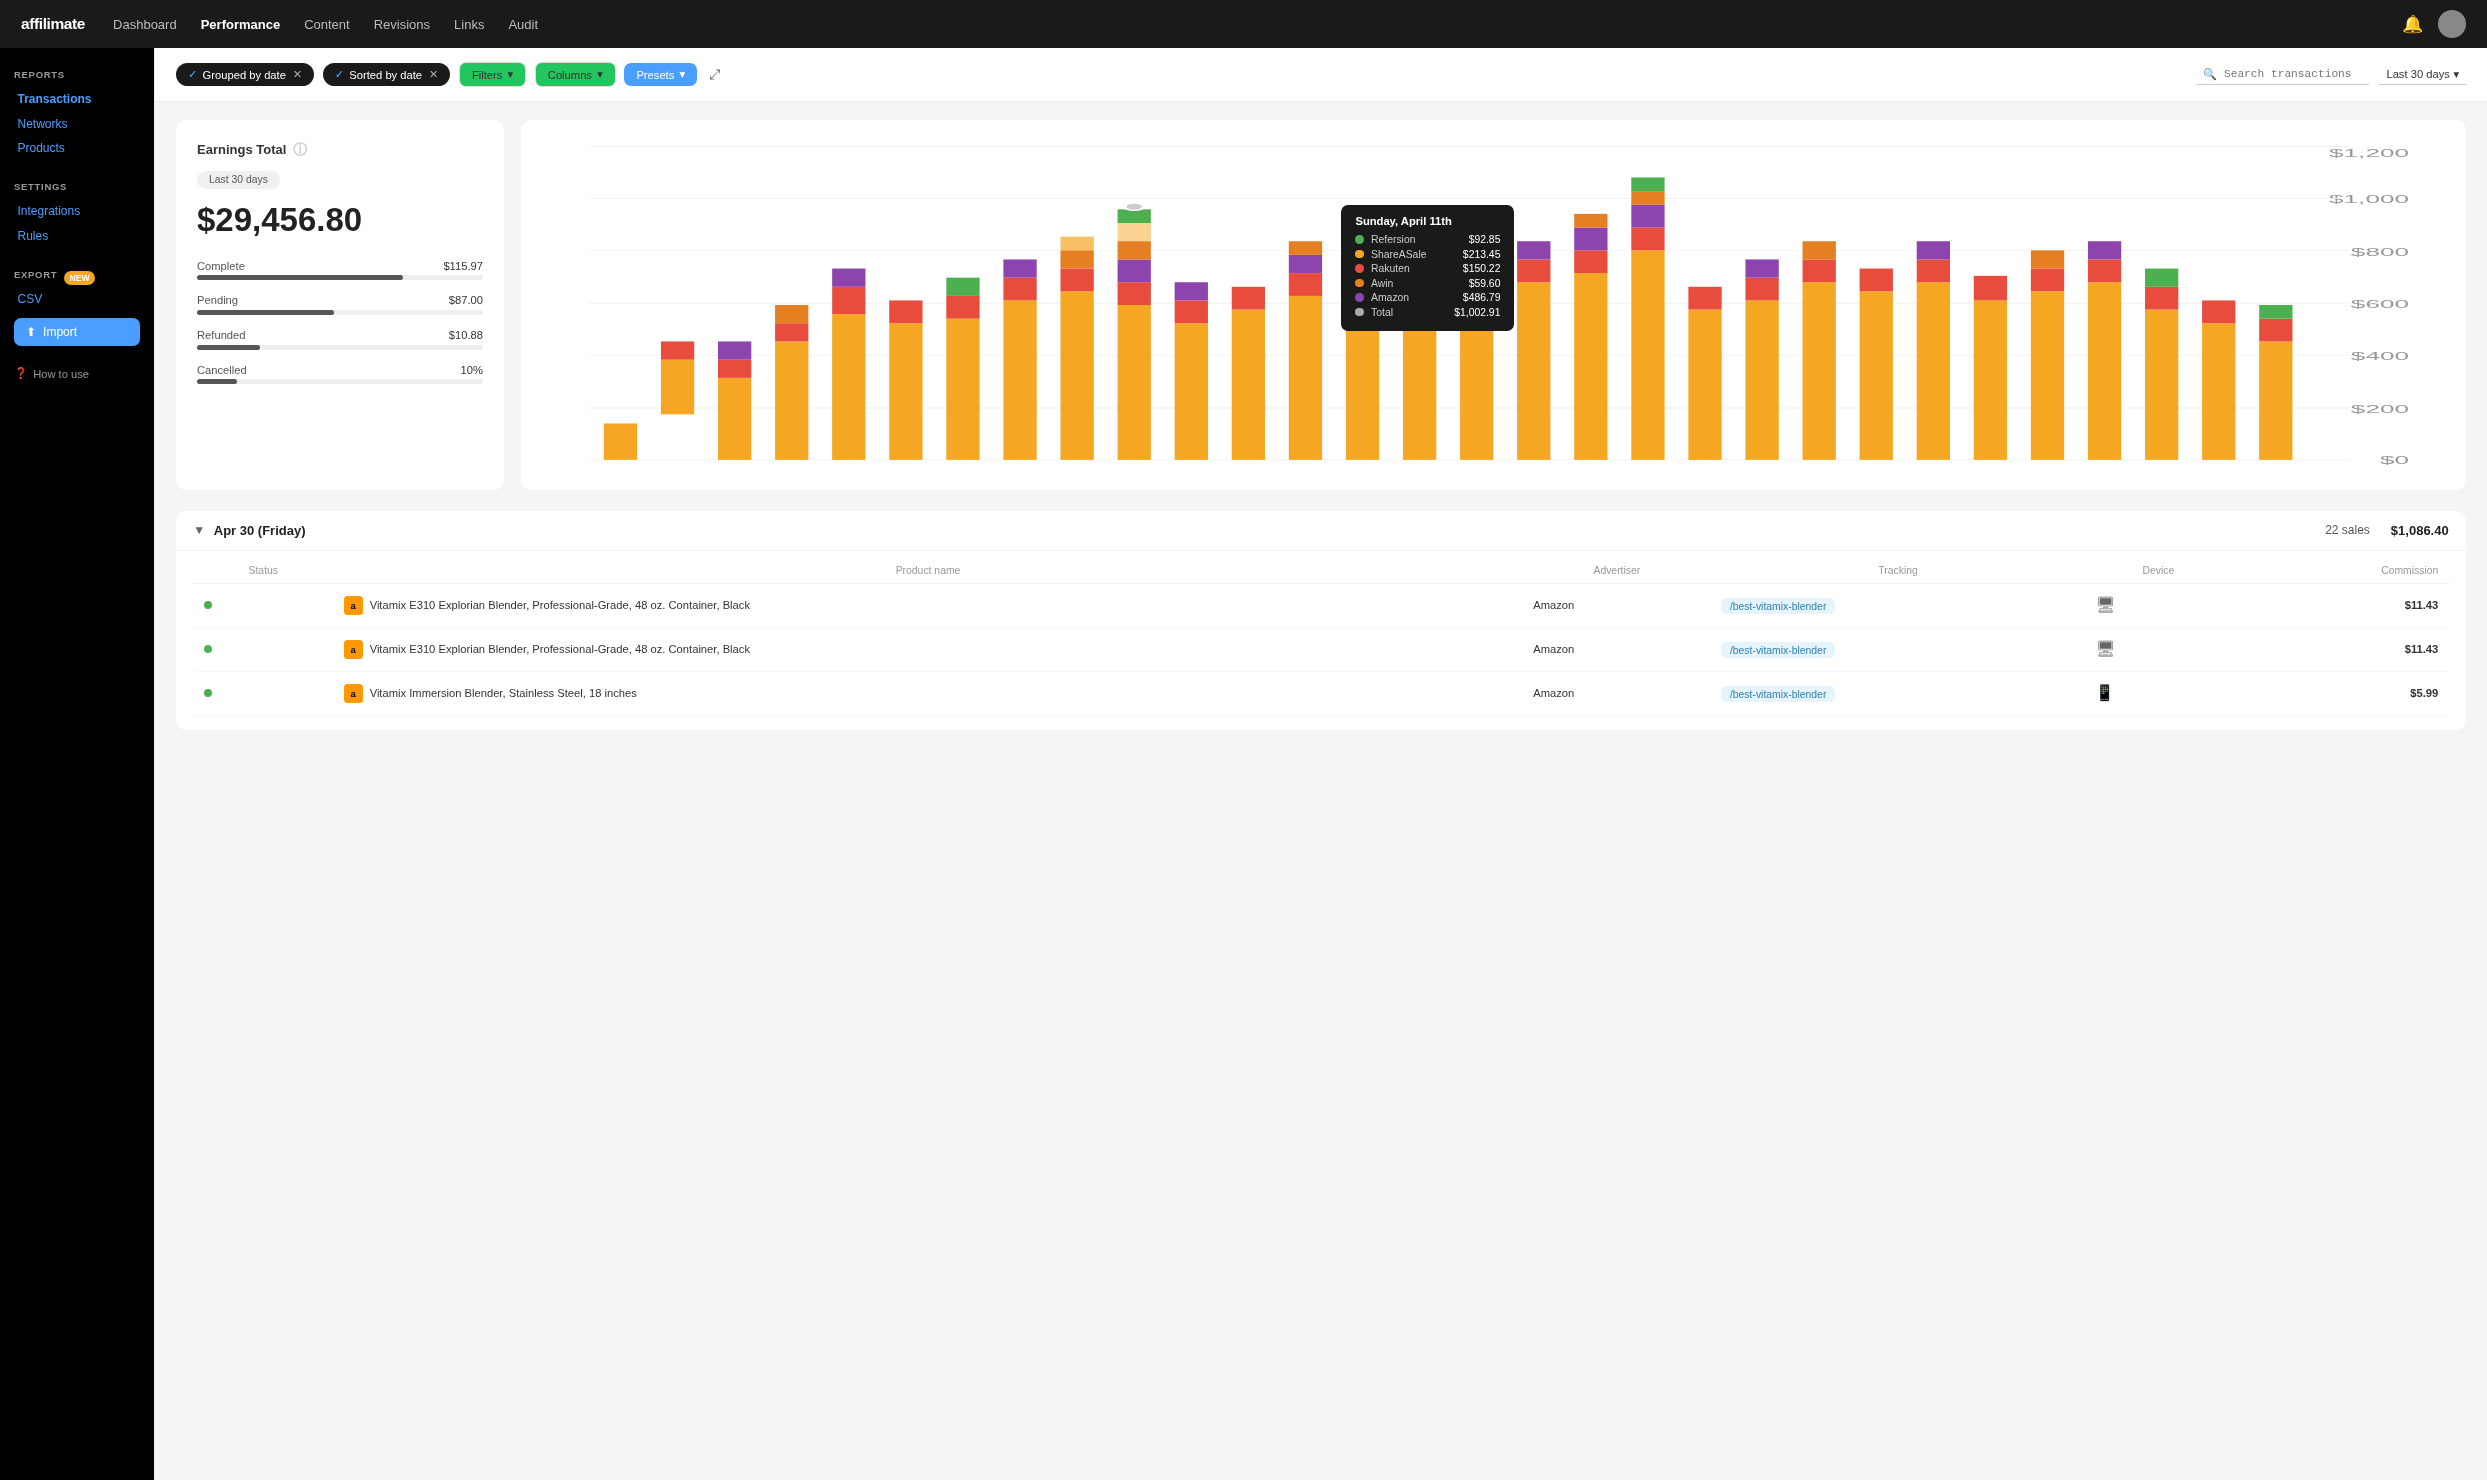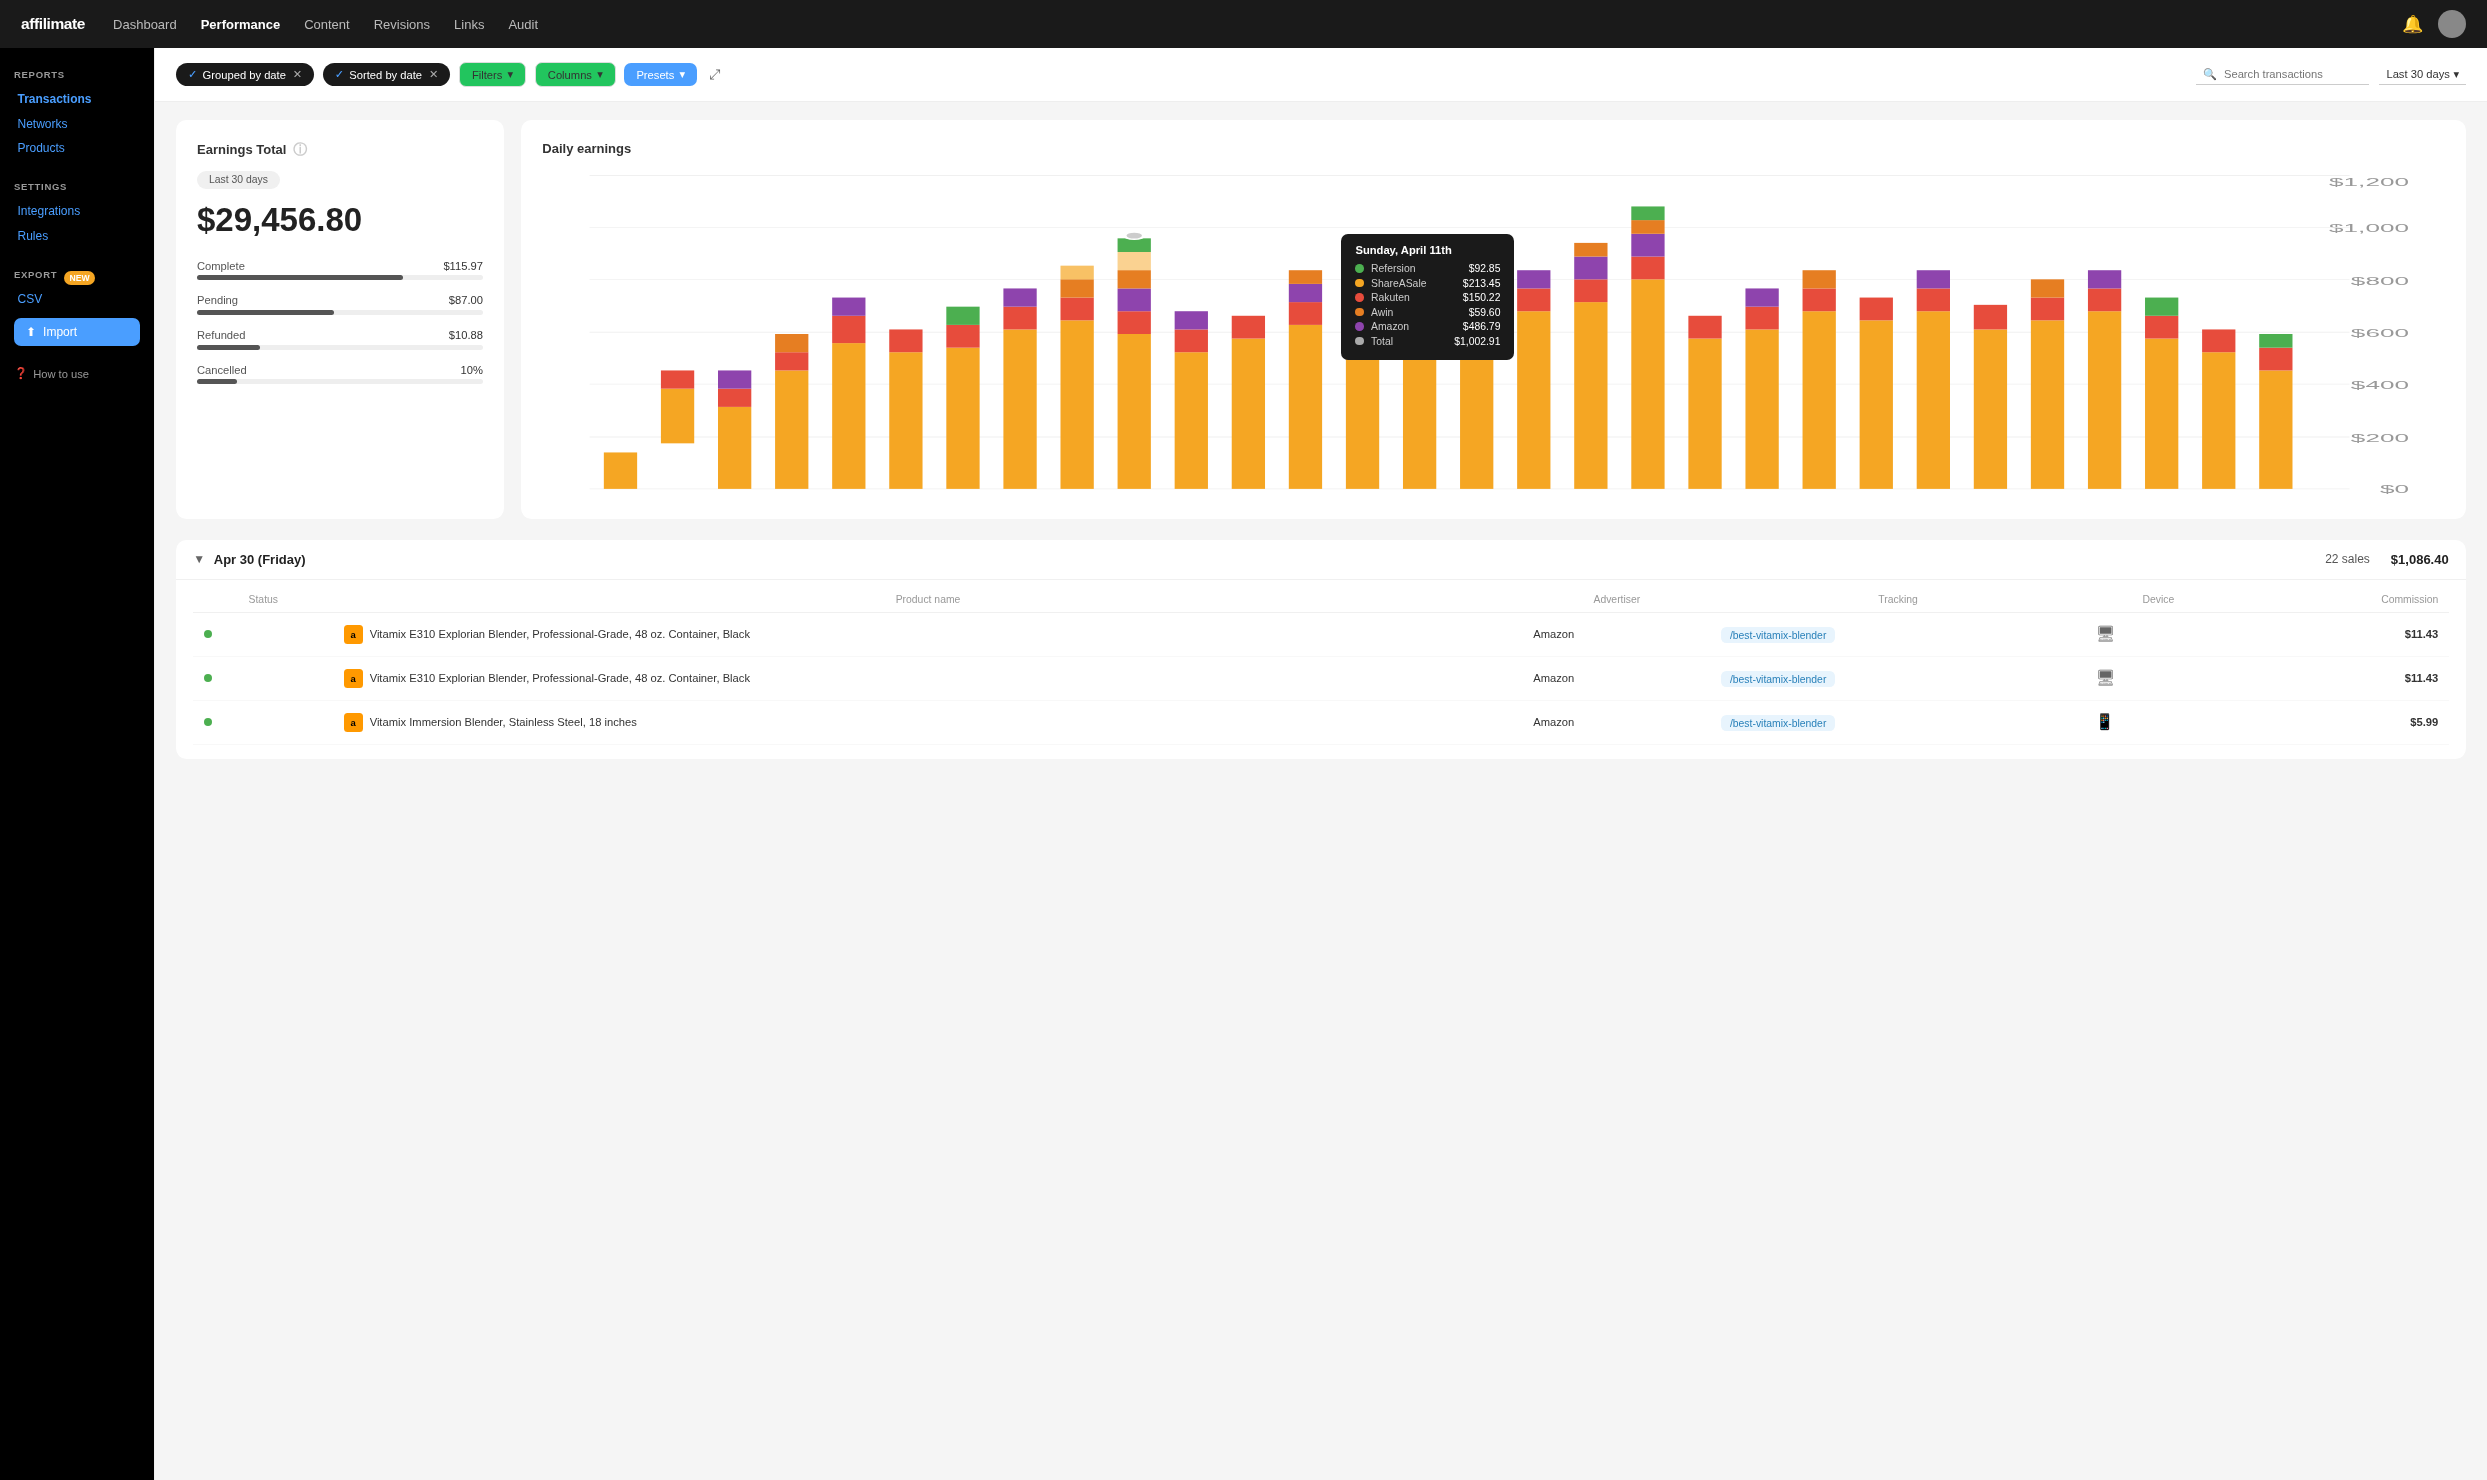--- a/index.html
+++ b/index.html
@@ -175,21 +175,21 @@
         <span>▾</span>
       </button>
       <button class="presets-btn">
         <span>Presets</span>
         <span>▾</span>
       </button>
       <span class="expand-icon">⤢</span>
       <div class="toolbar-right">
         <div class="search-box">
           <span>🔍</span>
-          <input type="text" style="border: none; outline: none; color: rgb(153, 153, 153); font-size: 11.2px; background: transparent; width: 138px;" placeholder="Search transactions">
+          <input type="text" style="border: none; outline: none; color: rgb(153, 153, 153); font-size: 11.2px; background: transparent; width: 138px; font-family: Liberation Mono, monospace;" placeholder="Search transactions">
         </div>
         <div class="date-range">
           <span>Last 30 days</span>
           <span>▾</span>
         </div>
       </div>
     </div>
 
     <div class="content">
 
@@ -235,21 +235,20 @@
               <span class="stat-label">Cancelled</span>
               <span class="stat-value">10%</span>
             </div>
             <div class="progress-bar">
                 <div class="progress-fill" style="width:14%;background:#555;"></div>
               </div>
           </div>
         </div>
 
         <div class="chart-card">
-          <div class="chart-title">Daily earnings</div>
           <div class="chart-area">
             
             <div class="chart-tooltip">
               <div class="tooltip-title">Sunday, April 11th</div>
               <div class="tooltip-row">
                 <div class="tooltip-dot" style="background:#4caf50;"></div>
                 <span class="tooltip-name">Refersion</span>
                 <span class="tooltip-val">$92.85</span>
               </div>
               <div class="tooltip-row">

